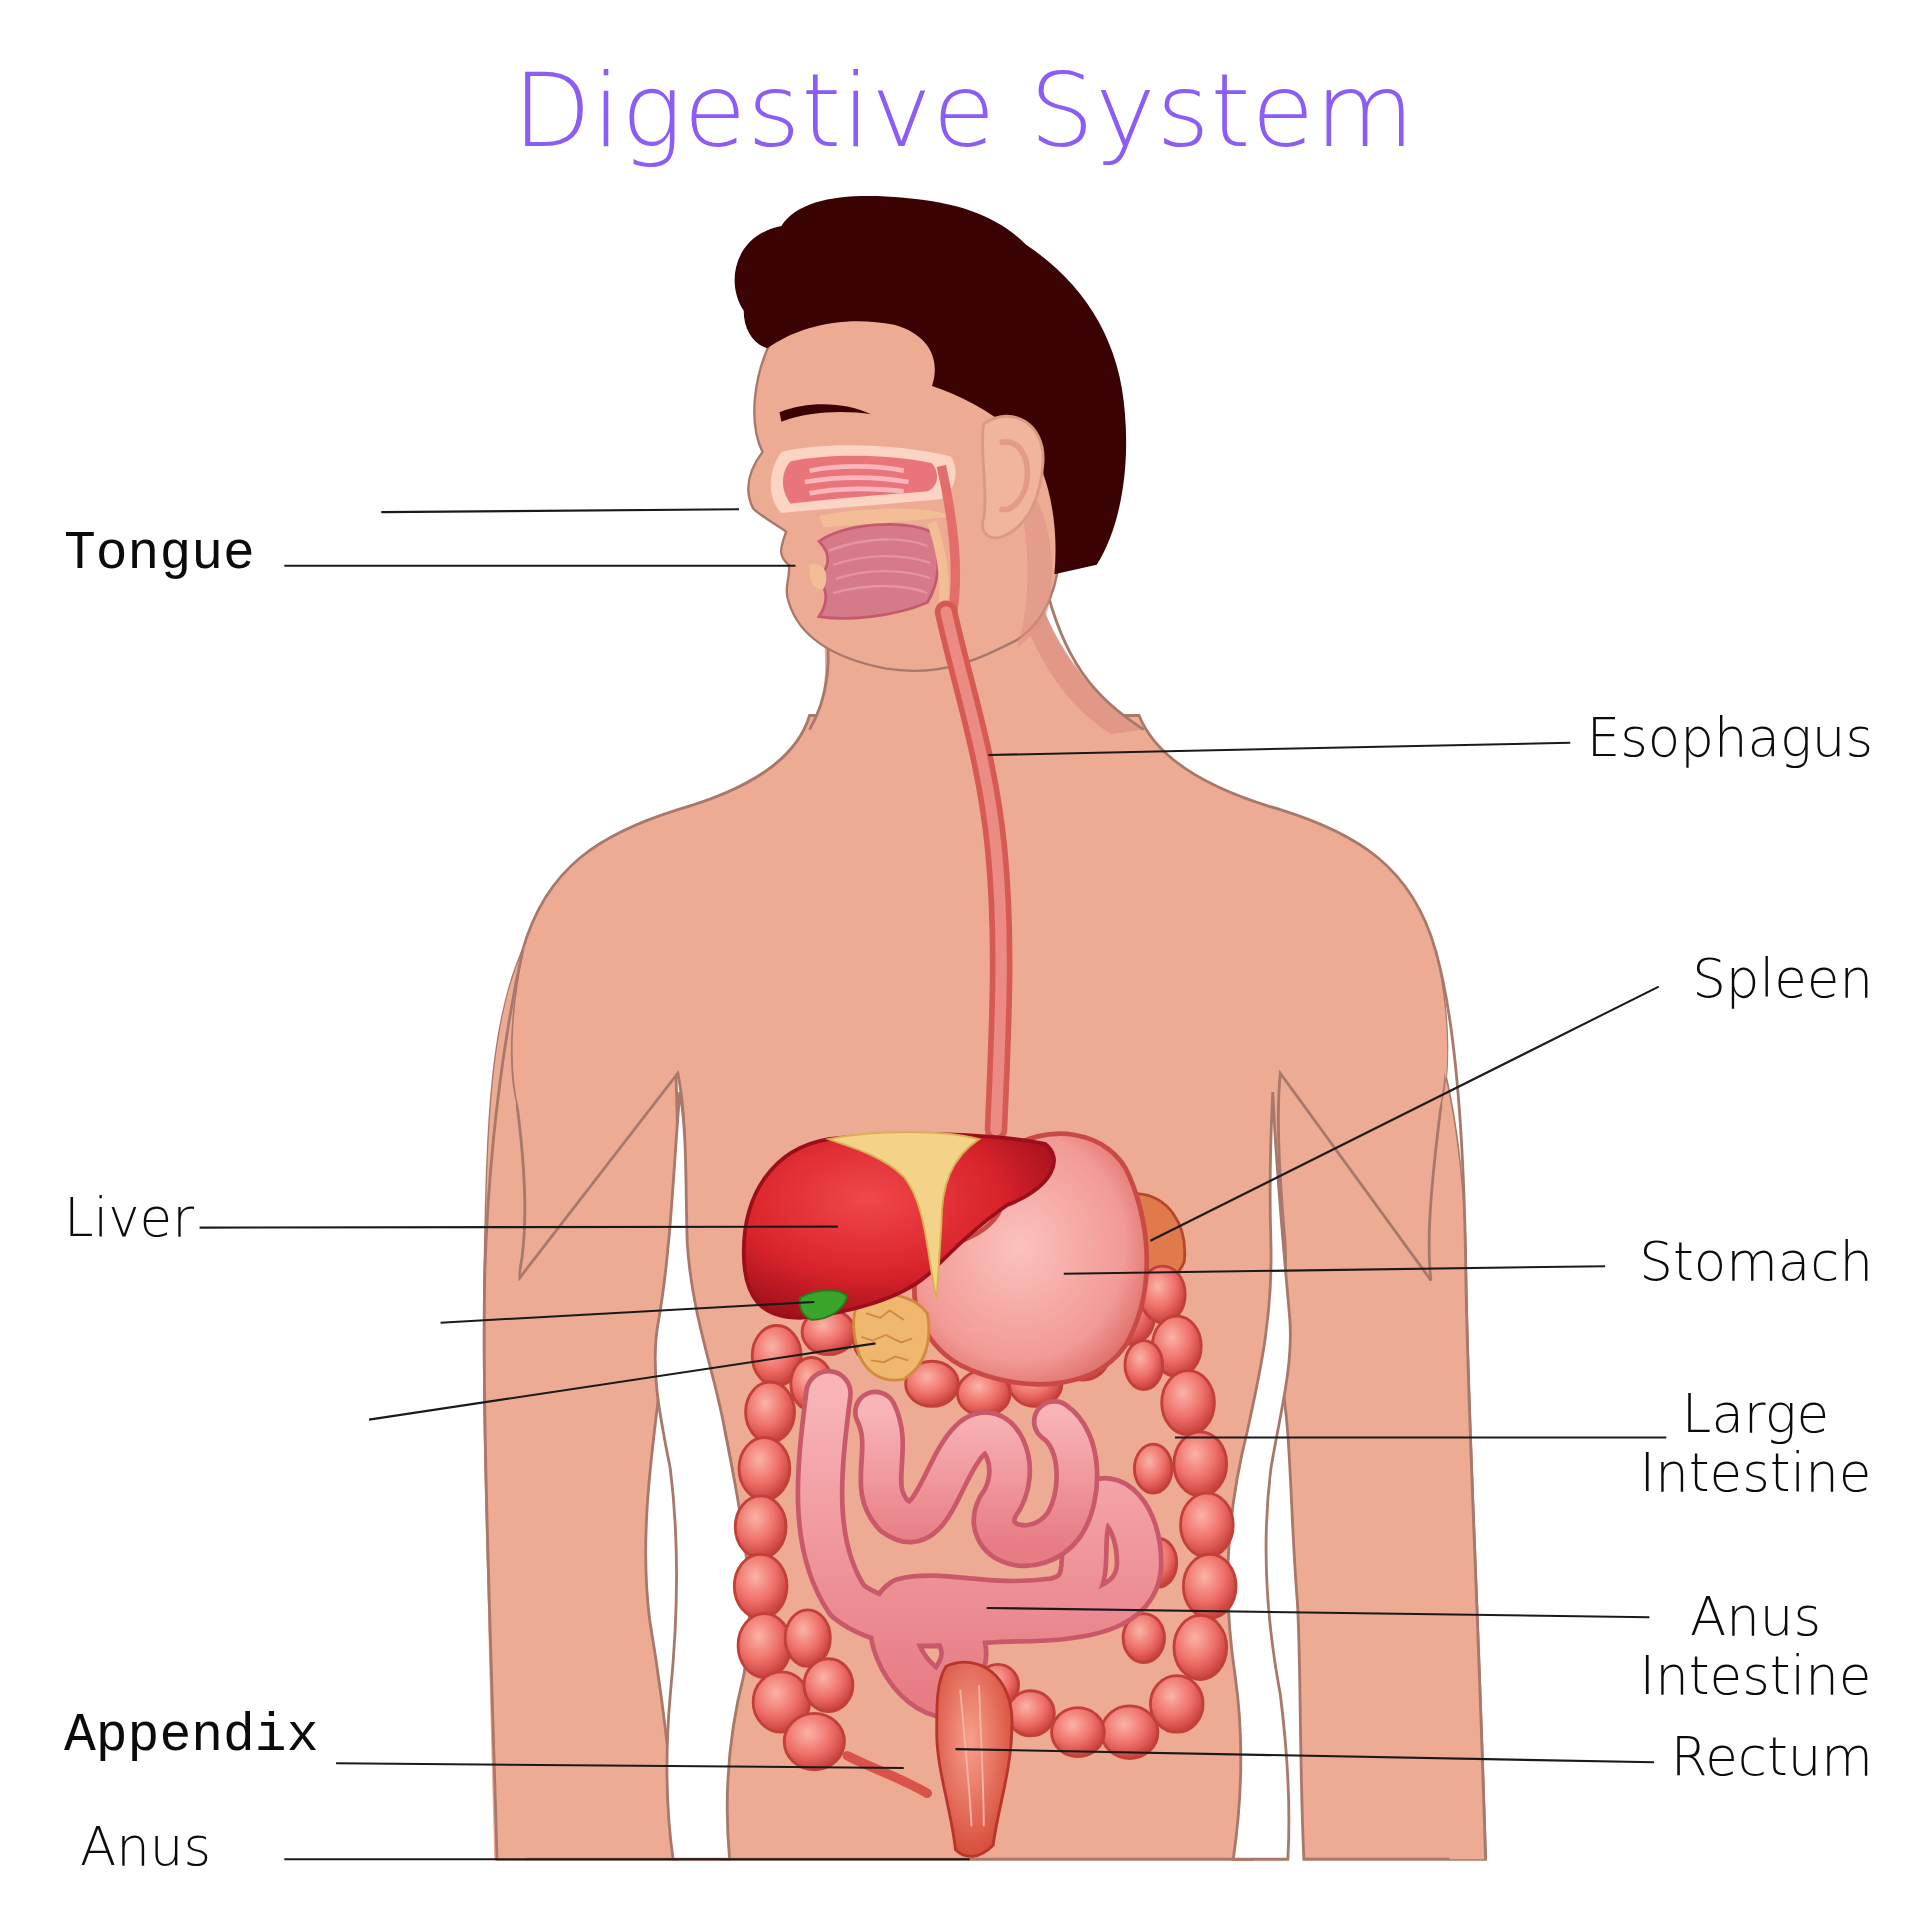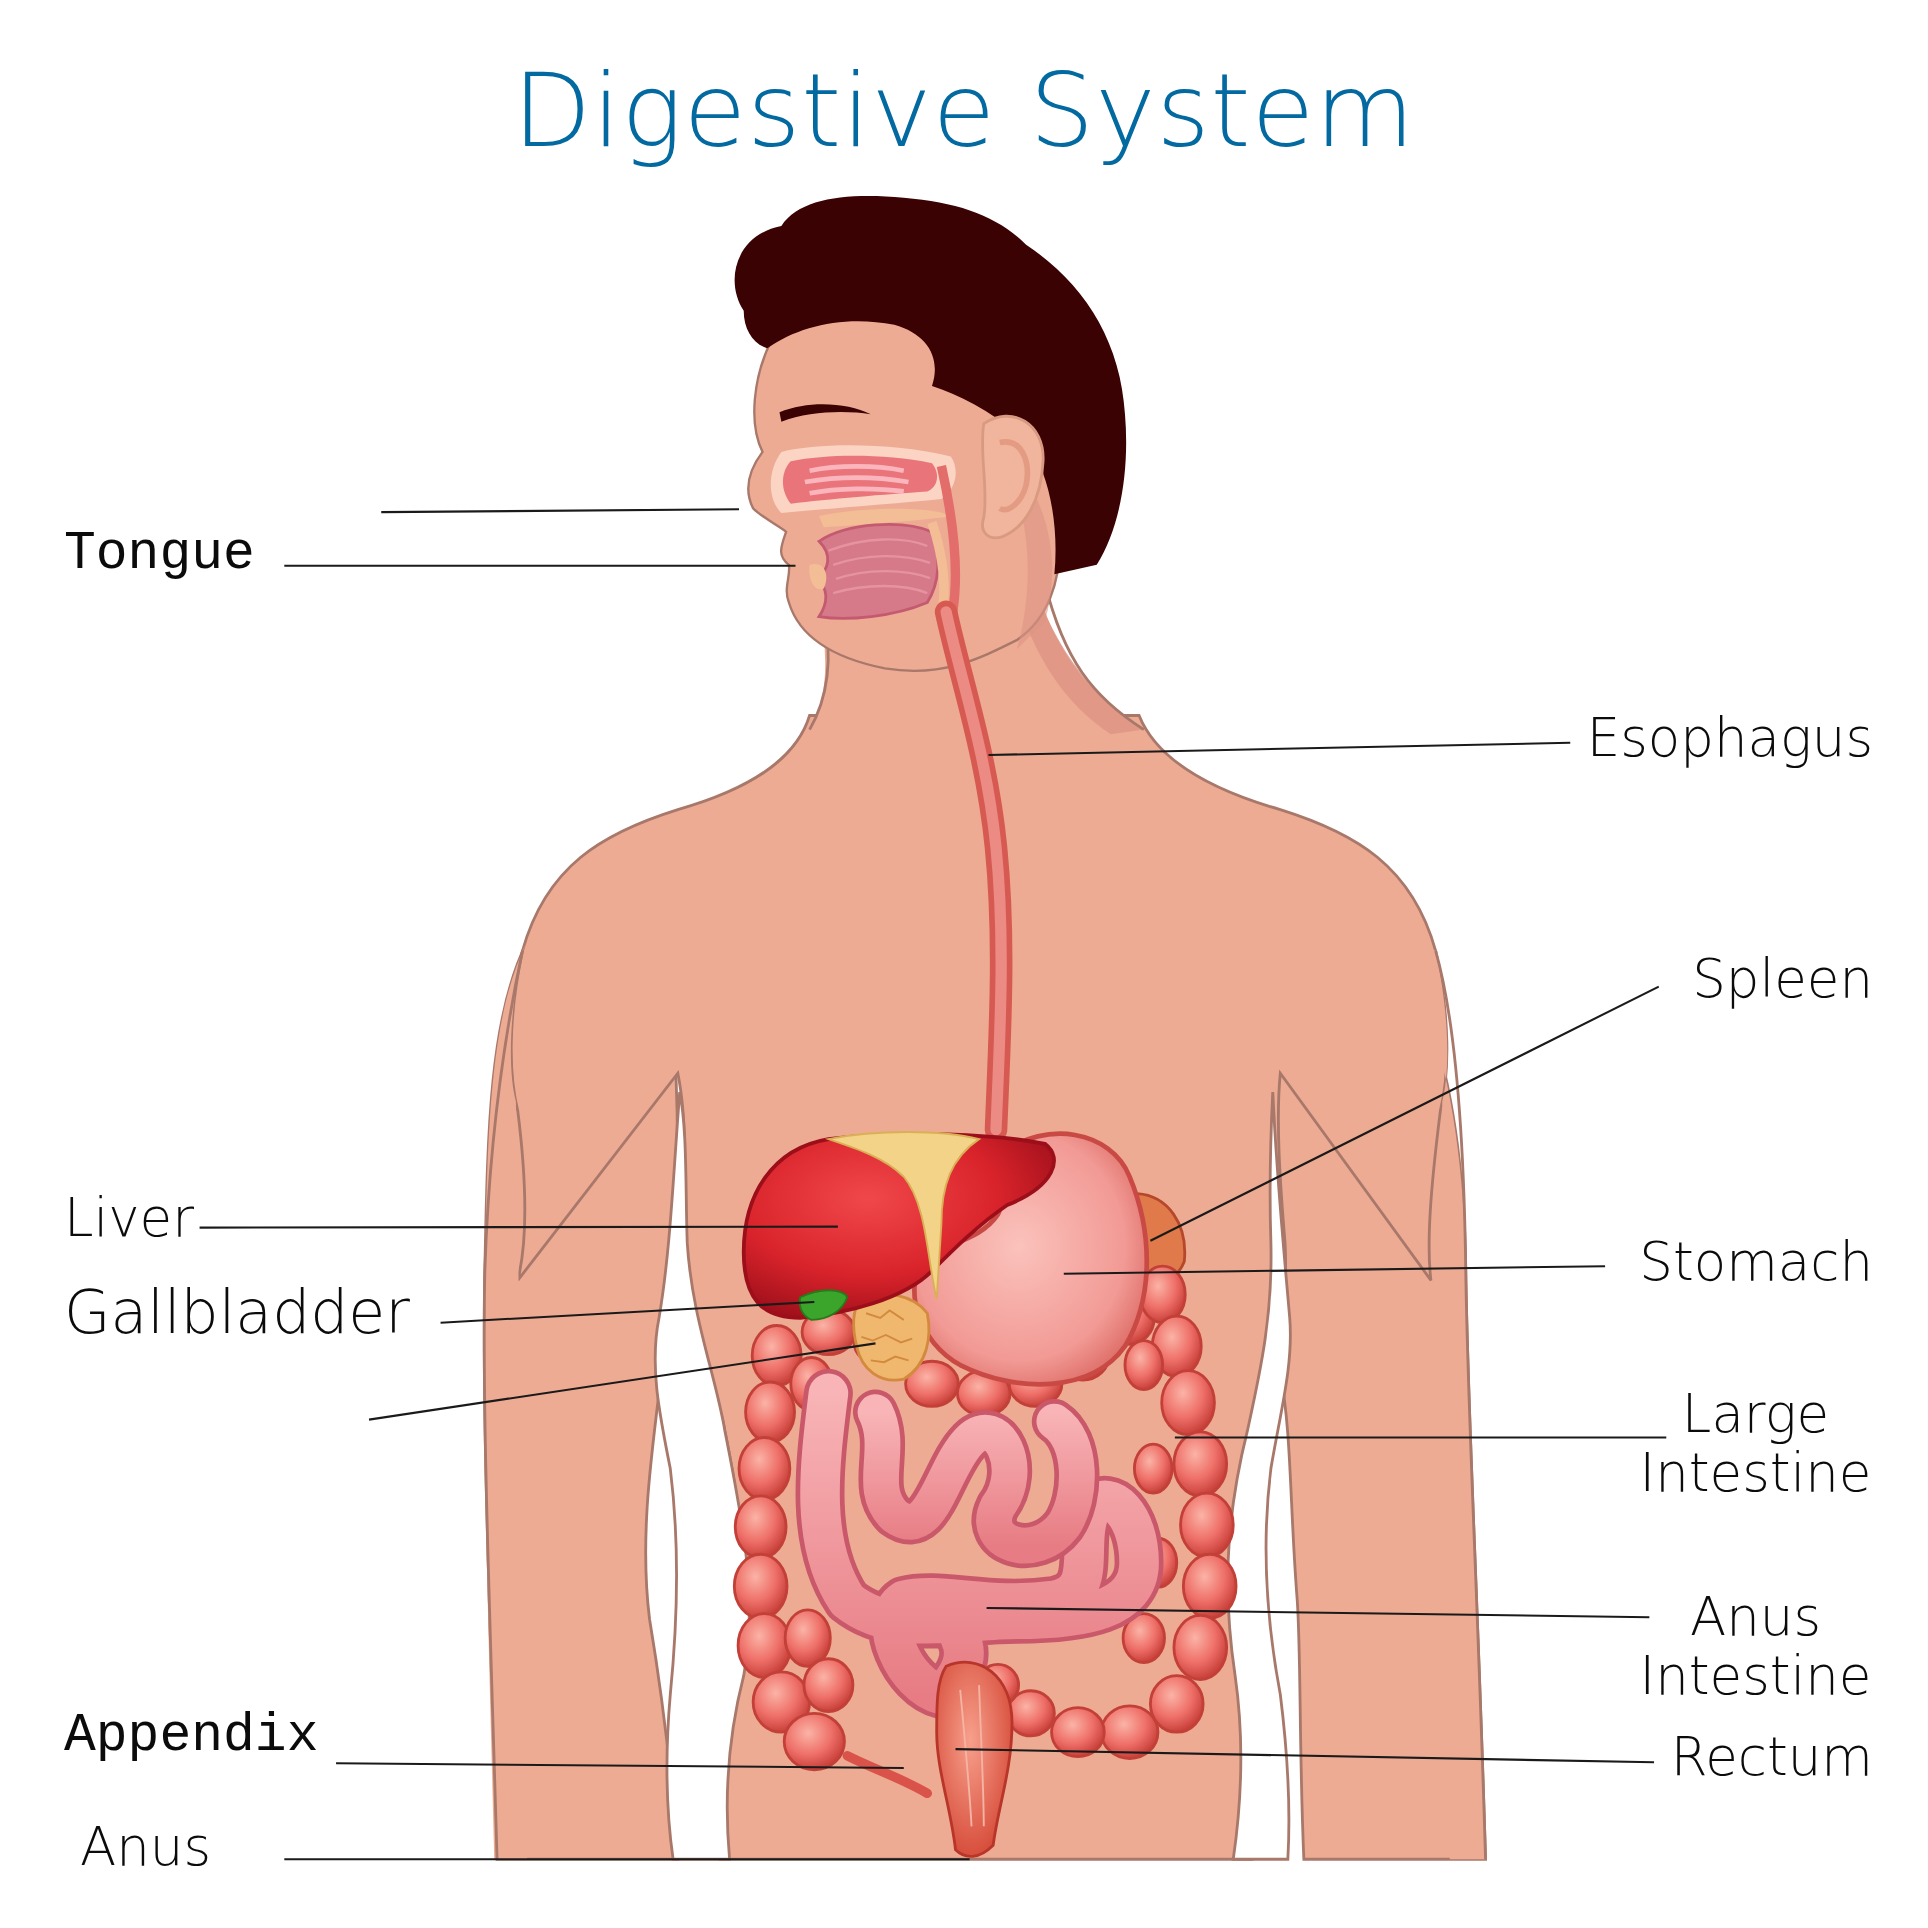--- a/index.html
+++ b/index.html
@@ -1,20 +1,20 @@
 <!DOCTYPE html>
 <html style="font-size:15px"><head>
   <meta charset="utf-8">
   <style>
     html, body { margin: 0; padding: 0; background: #ffffff; }
     body { width: 1928px; height: 1928px; position: relative; overflow: hidden;
            font-family: "DejaVu Sans", "Liberation Sans", sans-serif; color: #111; }
     #stage { position: absolute; left: 0; top: 0; width: 1928px; height: 1928px; }
     .title { position: absolute; left: 0; width: 1928px; top: 55px; text-align: center;
-             font-size: 102px; font-weight: 300; letter-spacing: 0.9px; color: #0369a1; line-height: 1.1;
+             font-size: 102px; font-weight: 300; letter-spacing: 0.9px; color: #8b5cf6; line-height: 1.1;
              font-family: "DejaVu Sans", sans-serif; }
     .label { position: absolute; font-size: 53px; line-height: 1.12; color: #0b0b0b;
              font-family: "DejaVu Sans", sans-serif; font-weight: 300; white-space: nowrap; }
     .label.big { font-size: 60px; }
     .label.right { text-align: right; margin-left: 16px; }
     .label.right.center { text-align: center; }
     svg { position: absolute; left: 0; top: 0; }
   </style>
 </head>
 <body>
@@ -190,21 +190,20 @@
       <line x1="357" y1="1873" x2="960" y2="1878"></line>
       <line x1="1015" y1="1858" x2="1757" y2="1872"></line>
       <line x1="302" y1="1975" x2="1030" y2="1975"></line>
     </g>
   </svg>
 
   <div class="title">Digestive System</div>
 
   <div class="label" style="left:64px; top:525px;font-family:Liberation Mono, monospace;">Tongue</div>
   <div class="label" style="left:64px; top:1188px;">Liver</div>
-  <div class="label big" style="left:64px; top:1279px;">Gallbladder</div>
   <div class="label" style="left:64px; top:1707px;font-family:Liberation Mono, monospace;">Appendix</div>
   <div class="label" style="left:80px; top:1817px;">Anus</div>
 
   <div class="label right" style="right:55px; top:708px;">Esophagus</div>
   <div class="label right" style="right:55px; top:949px;">Spleen</div>
   <div class="label right" style="right:55px; top:1232px;">Stomach</div>
   <div class="label right center" style="right:55px; top:1384px; width:235px;">
     <div>Large</div>
     <div>Intestine</div>
   </div>

